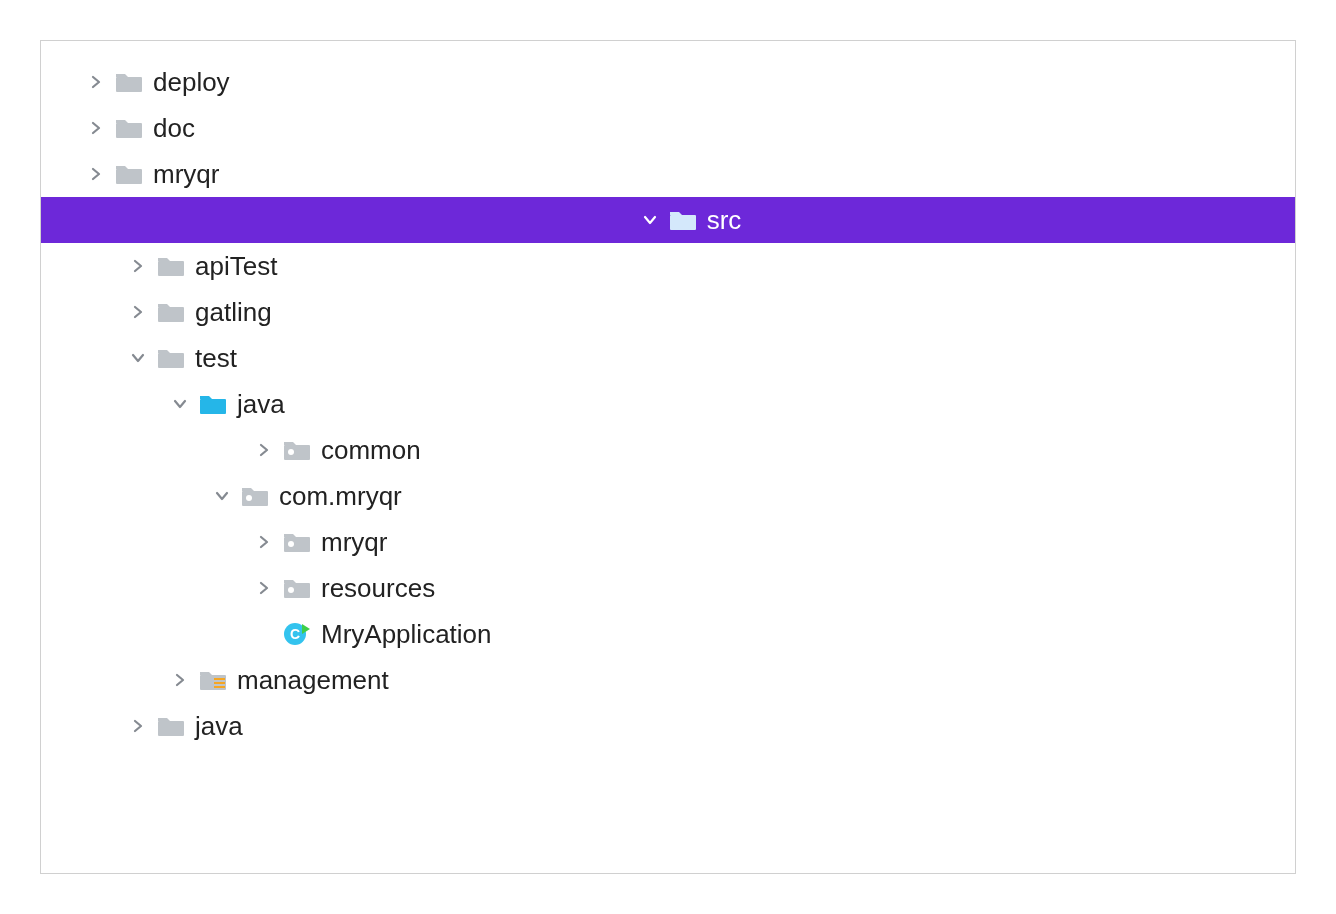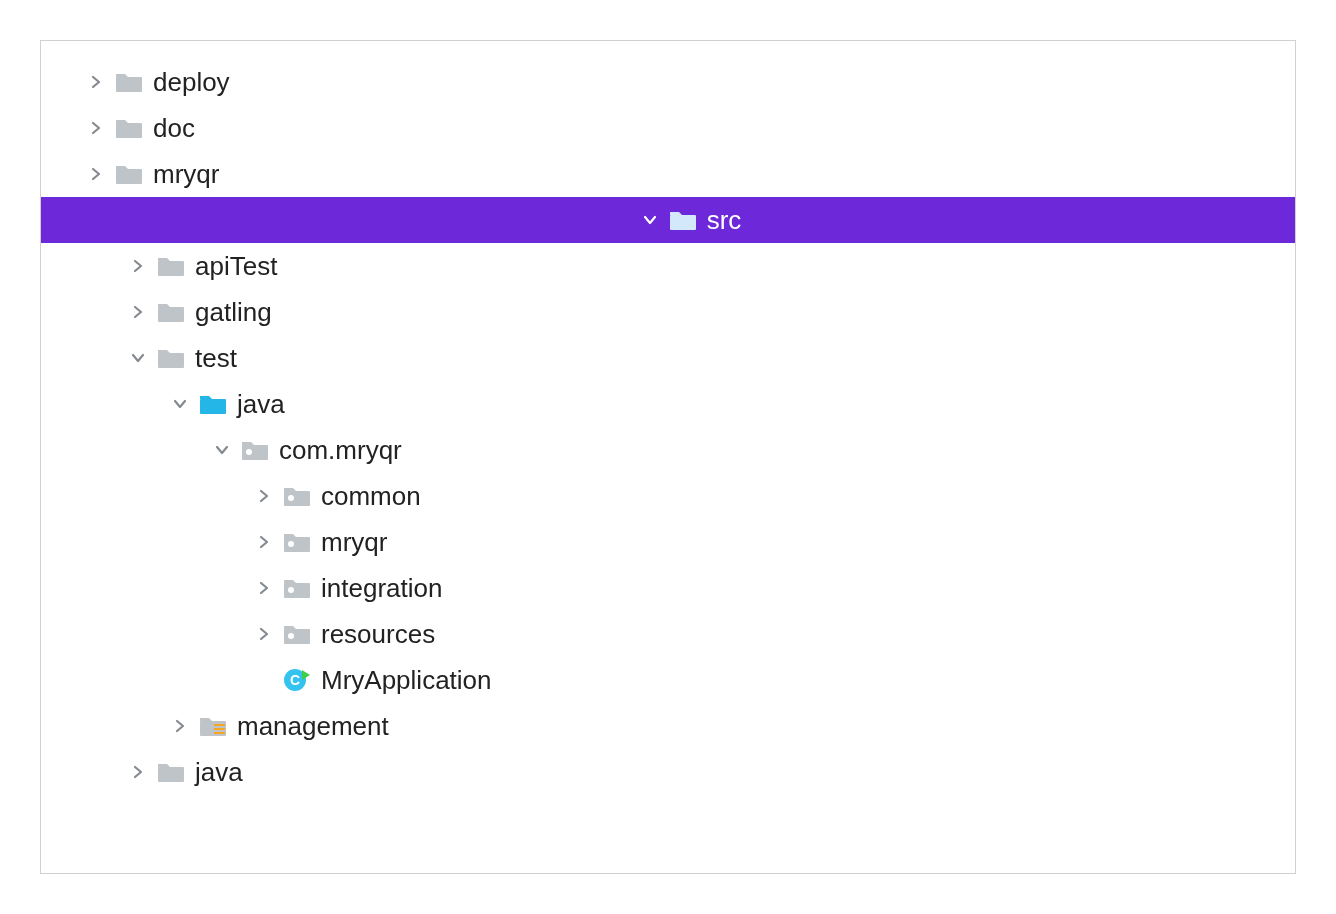--- a/index.html
+++ b/index.html
@@ -190,20 +190,36 @@
         </span>
         <span class="icon-slot folder-blue">
           <svg viewBox="0 0 28 22" width="28" height="22">
             <path class="tab" d="M1 3 h9 l3 3 h-12 z"></path>
             <rect class="body" x="1" y="6" width="26" height="15" rx="1"></rect>
           </svg>
         </span>
         <span class="label">java</span>
       </div>
       <div class="tree-row">
+        <span class="indent" style="width:168px"></span>
+        <span class="chevron">
+          <svg viewBox="0 0 16 16">
+            <polyline class="stroke" points="5,3 11,8 5,13"></polyline>
+          </svg>
+        </span>
+        <span class="icon-slot folder-pkg">
+          <svg viewBox="0 0 28 22" width="28" height="22">
+            <path class="tab" d="M1 3 h9 l3 3 h-12 z"></path>
+            <rect class="body" x="1" y="6" width="26" height="15" rx="1"></rect>
+            <circle class="dot" cx="8" cy="13" r="3"></circle>
+          </svg>
+        </span>
+        <span class="label">common</span>
+      </div>
+      <div class="tree-row">
         <span class="indent" style="width:126px"></span>
         <span class="chevron">
           <svg viewBox="0 0 16 16">
             <polyline class="stroke" points="3,5 8,11 13,5"></polyline>
           </svg>
         </span>
         <span class="icon-slot folder-pkg">
           <svg viewBox="0 0 28 22" width="28" height="22">
             <path class="tab" d="M1 3 h9 l3 3 h-12 z"></path>
             <rect class="body" x="1" y="6" width="26" height="15" rx="1"></rect>
@@ -219,53 +235,21 @@
             <polyline class="stroke" points="5,3 11,8 5,13"></polyline>
           </svg>
         </span>
         <span class="icon-slot folder-pkg">
           <svg viewBox="0 0 28 22" width="28" height="22">
             <path class="tab" d="M1 3 h9 l3 3 h-12 z"></path>
             <rect class="body" x="1" y="6" width="26" height="15" rx="1"></rect>
             <circle class="dot" cx="8" cy="13" r="3"></circle>
           </svg>
         </span>
-        <span class="label">common</span>
-      </div>
-      <div class="tree-row">
-        <span class="indent" style="width:168px"></span>
-        <span class="chevron">
-          <svg viewBox="0 0 16 16">
-            <polyline class="stroke" points="5,3 11,8 5,13"></polyline>
-          </svg>
-        </span>
-        <span class="icon-slot folder-pkg">
-          <svg viewBox="0 0 28 22" width="28" height="22">
-            <path class="tab" d="M1 3 h9 l3 3 h-12 z"></path>
-            <rect class="body" x="1" y="6" width="26" height="15" rx="1"></rect>
-            <circle class="dot" cx="8" cy="13" r="3"></circle>
-          </svg>
-        </span>
         <span class="label">mryqr</span>
-      </div>
-      <div class="tree-row">
-        <span class="indent" style="width:168px"></span>
-        <span class="chevron">
-          <svg viewBox="0 0 16 16">
-            <polyline class="stroke" points="5,3 11,8 5,13"></polyline>
-          </svg>
-        </span>
-        <span class="icon-slot folder-pkg">
-          <svg viewBox="0 0 28 22" width="28" height="22">
-            <path class="tab" d="M1 3 h9 l3 3 h-12 z"></path>
-            <rect class="body" x="1" y="6" width="26" height="15" rx="1"></rect>
-            <circle class="dot" cx="8" cy="13" r="3"></circle>
-          </svg>
-        </span>
-        <span class="label">integration</span>
       </div>
       <div class="tree-row">
         <span class="indent" style="width:168px"></span>
         <span class="chevron">
           <svg viewBox="0 0 16 16">
             <polyline class="stroke" points="5,3 11,8 5,13"></polyline>
           </svg>
         </span>
         <span class="icon-slot folder-pkg">
           <svg viewBox="0 0 28 22" width="28" height="22">

